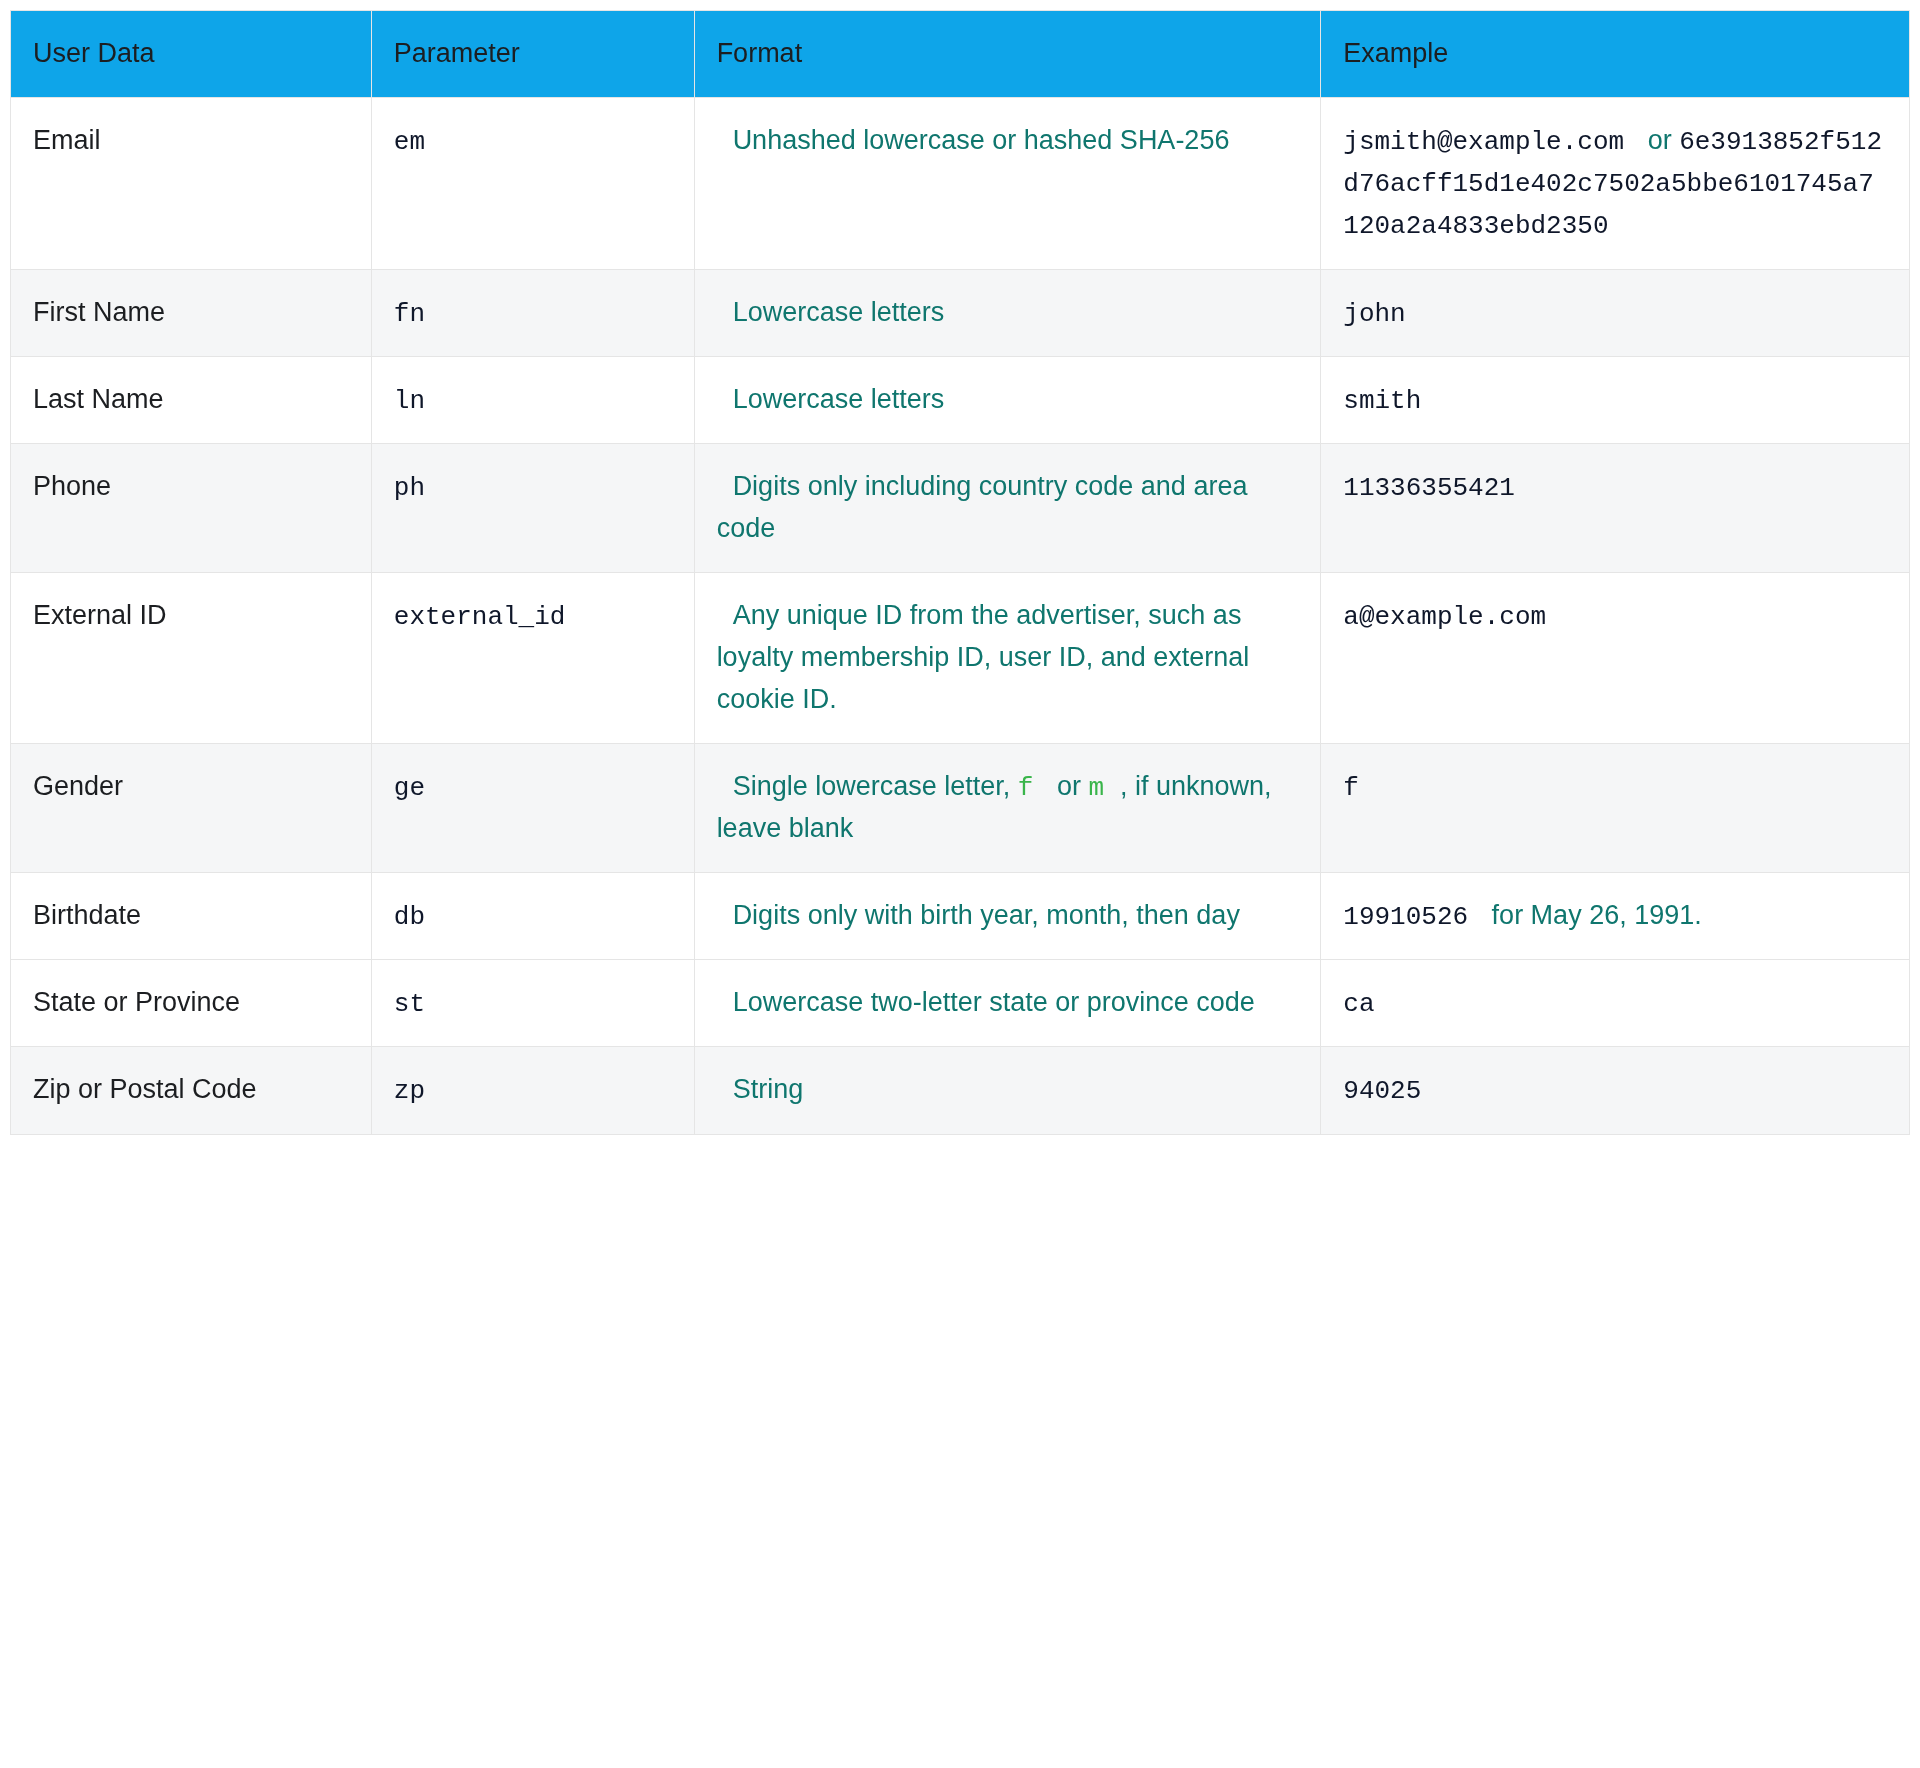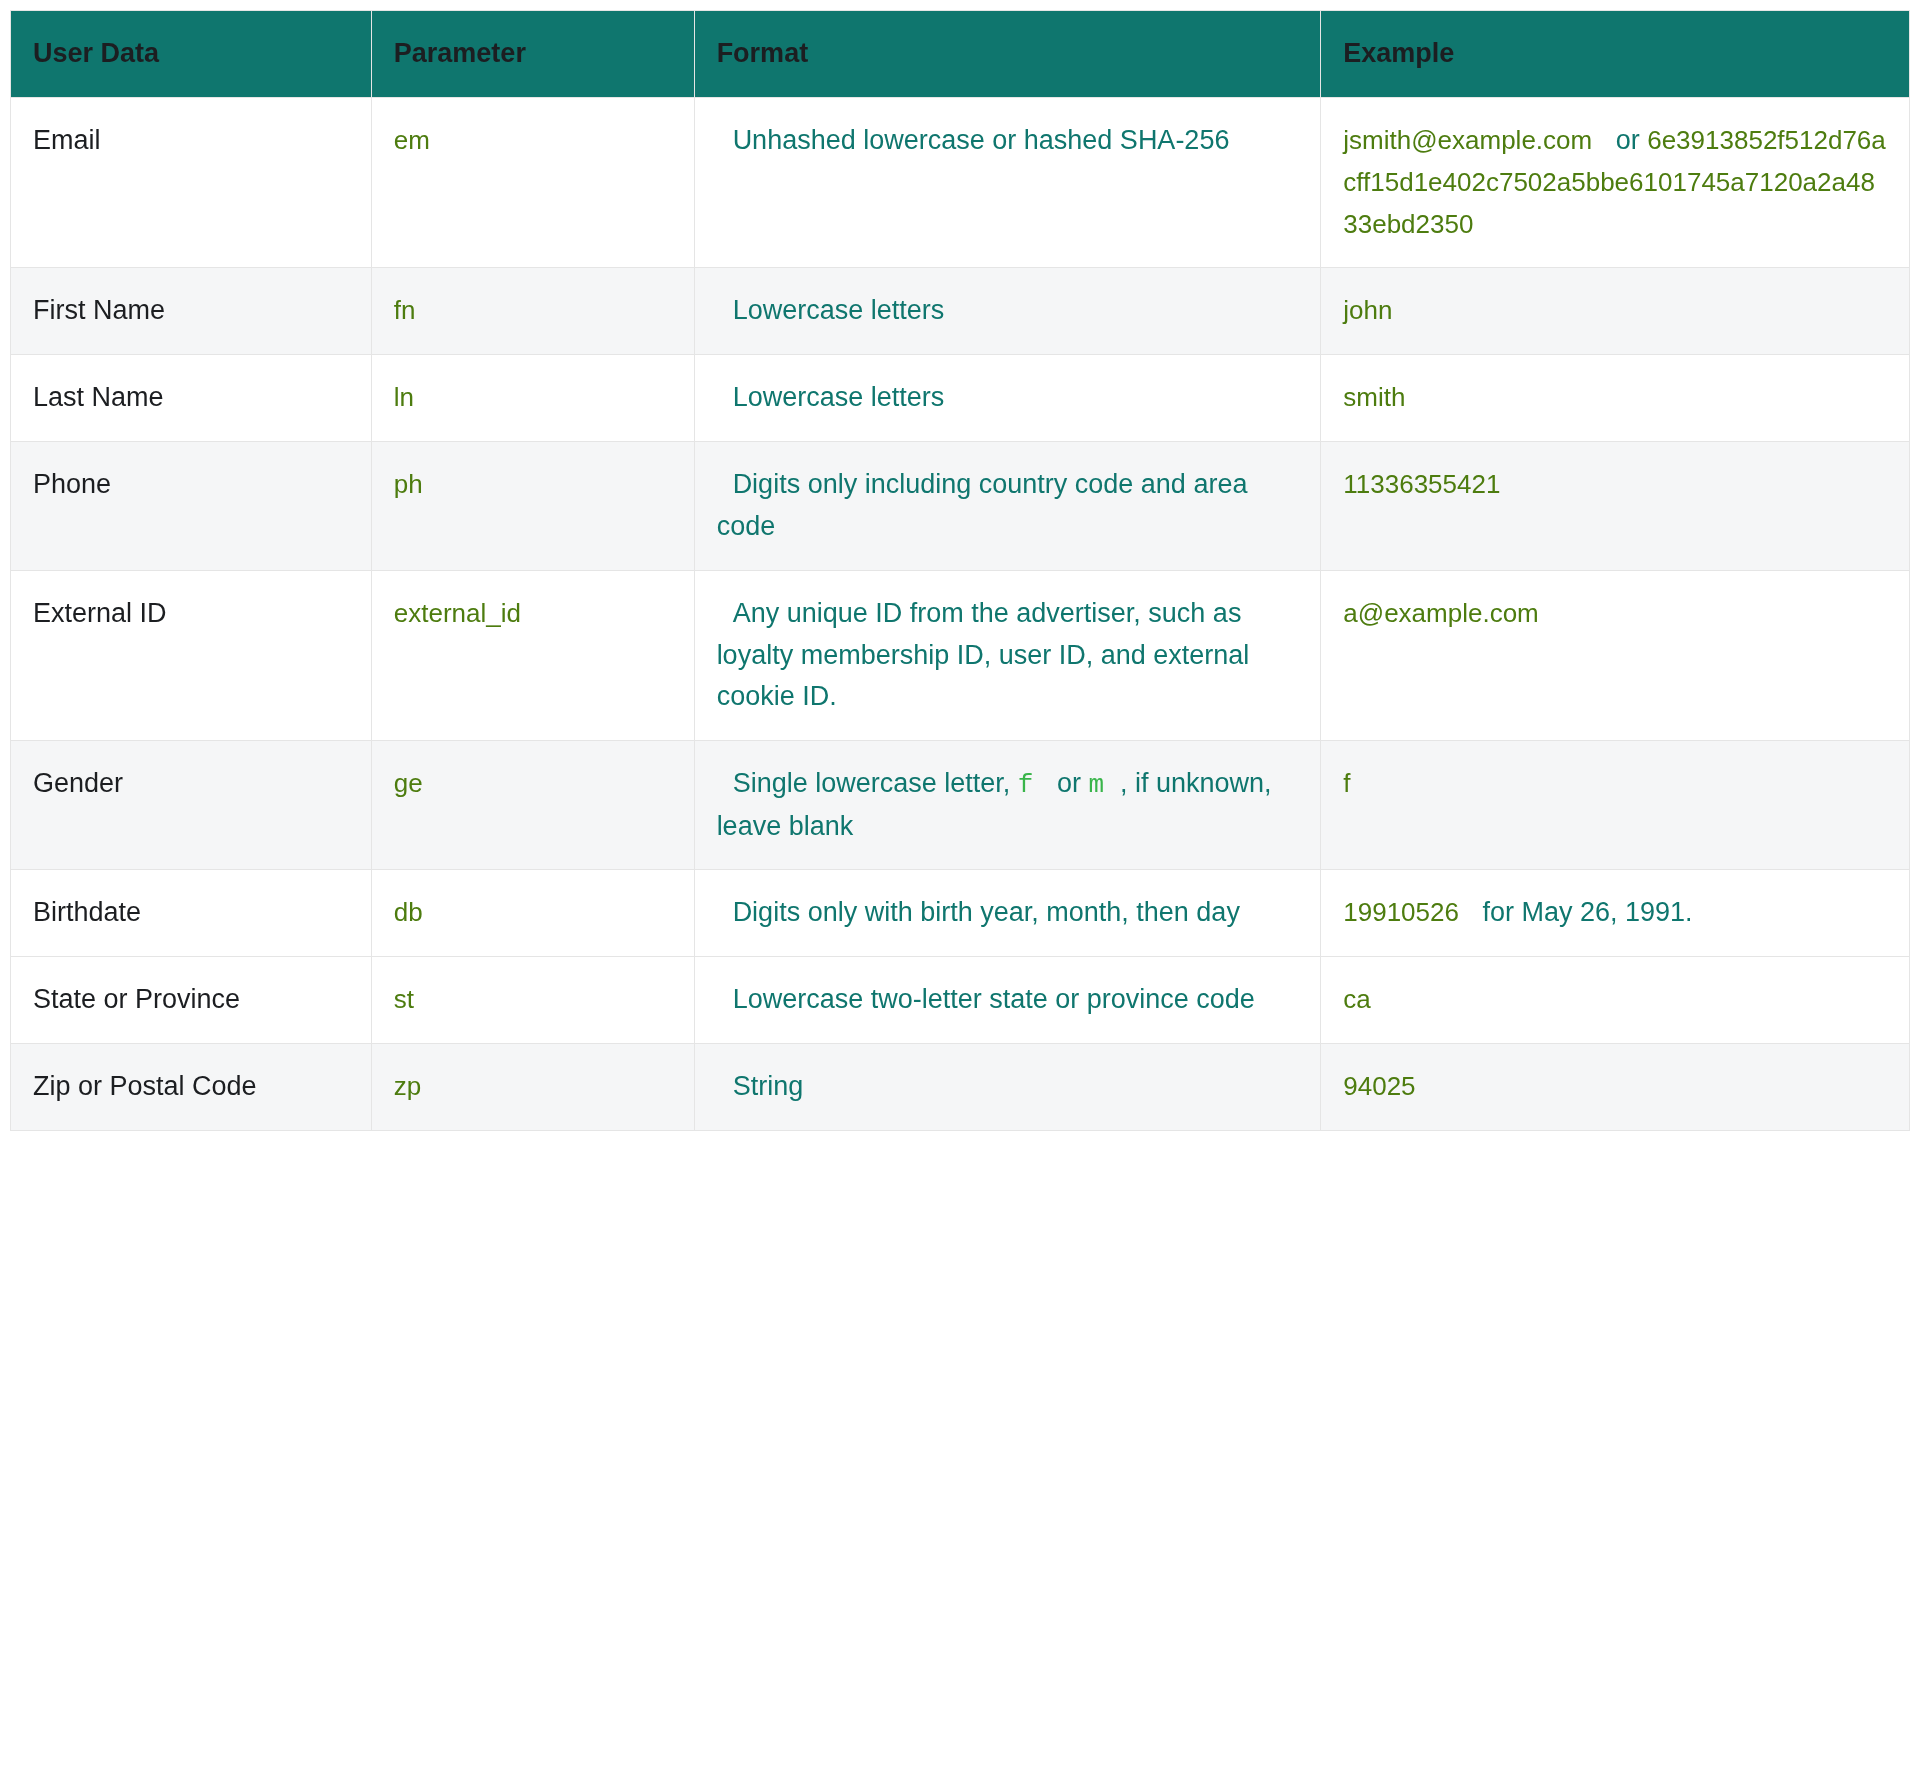--- a/index.html
+++ b/index.html
@@ -28,30 +28,30 @@
   table.data-table td {
     text-align: left;
     vertical-align: top;
     padding: 22px 22px;
     border: 1px solid #e5e5e5;
     line-height: 1.55;
     word-wrap: break-word;
     overflow-wrap: break-word;
   }
   table.data-table thead th {
-    background: #0f766e;
-    font-weight: 700;
+    background: #0ea5e9;
+    font-weight: 400;
     color: #1c1e21;
   }
   table.data-table tbody tr.zebra td {
     background: #f5f6f7;
   }
   code.code {
-    font-family: Liberation Sans, sans-serif;
-    color: #4d7c0f;
+    font-family: Liberation Mono, monospace;
+    color: #0f172a;
     font-size: 26px;
     white-space: normal;
     word-break: break-all;
   }
   code.code-inline {
     font-family: SFMono-Regular, Menlo, Consolas, "Liberation Mono", monospace;
     color: #39b54a;
     font-size: 26px;
   }
   .plain { color: #0f766e; margin-left: 16px; }

